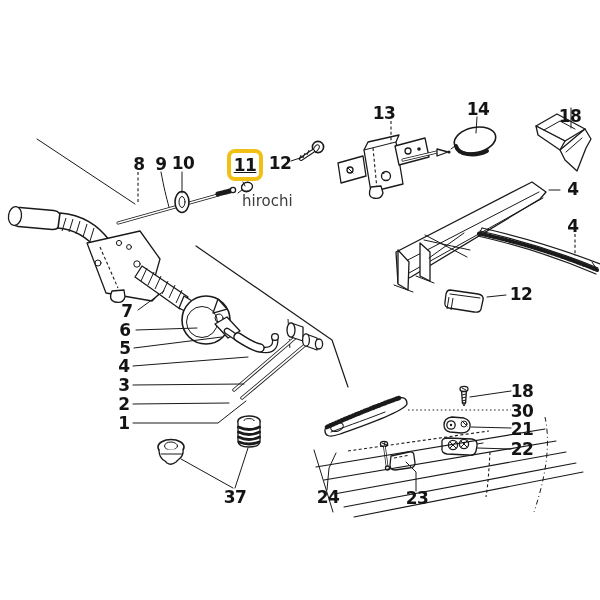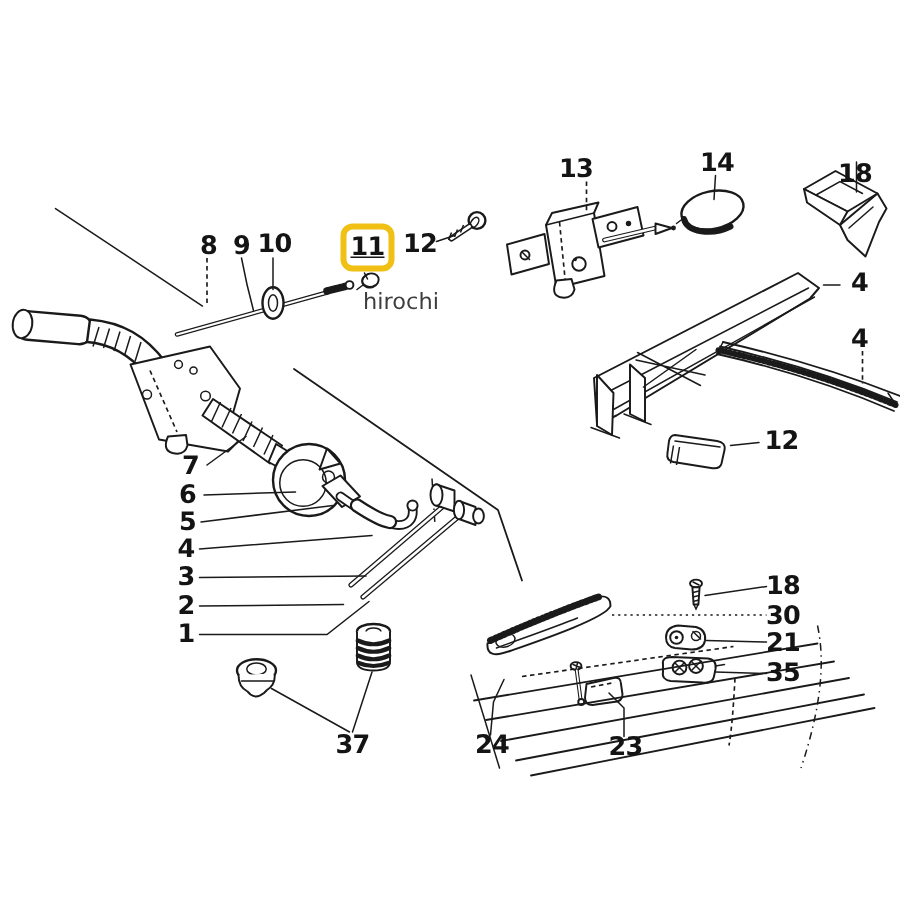--- a/index.html
+++ b/index.html
@@ -265,20 +265,20 @@
 <div class="lbl" style="left:280px;top:163px">12</div>
 <div class="lbl" style="left:384px;top:113px">13</div>
 <div class="lbl" style="left:478px;top:109px">14</div>
 <div class="lbl" style="left:573px;top:189px">4</div>
 <div class="lbl" style="left:573px;top:226px">4</div>
 <div class="lbl" style="left:521px;top:294px">12</div>
 <div class="lbl" style="left:570px;top:116px">18</div>
 <div class="lbl" style="left:522px;top:391px">18</div>
 <div class="lbl" style="left:522px;top:411px">30</div>
 <div class="lbl" style="left:522px;top:429px">21</div>
-<div class="lbl" style="left:522px;top:449px">35</div>
+<div class="lbl" style="left:522px;top:449px">22</div>
 <div class="lbl" style="left:417px;top:498px">23</div>
 <div class="lbl" style="left:328px;top:497px">24</div>
 <div class="lbl" style="left:235px;top:497px">37</div>
 
 <div class="wm" style="left:242px;top:192px">hirochi</div>
 
 </div>
 
 </body></html>

